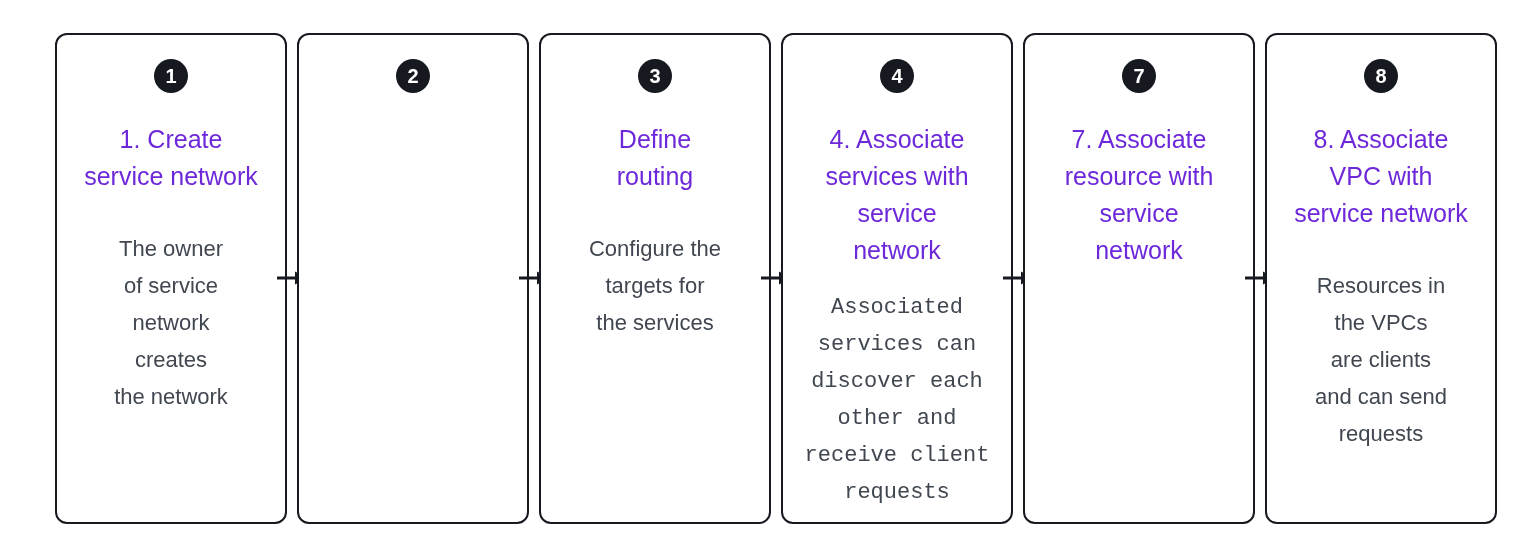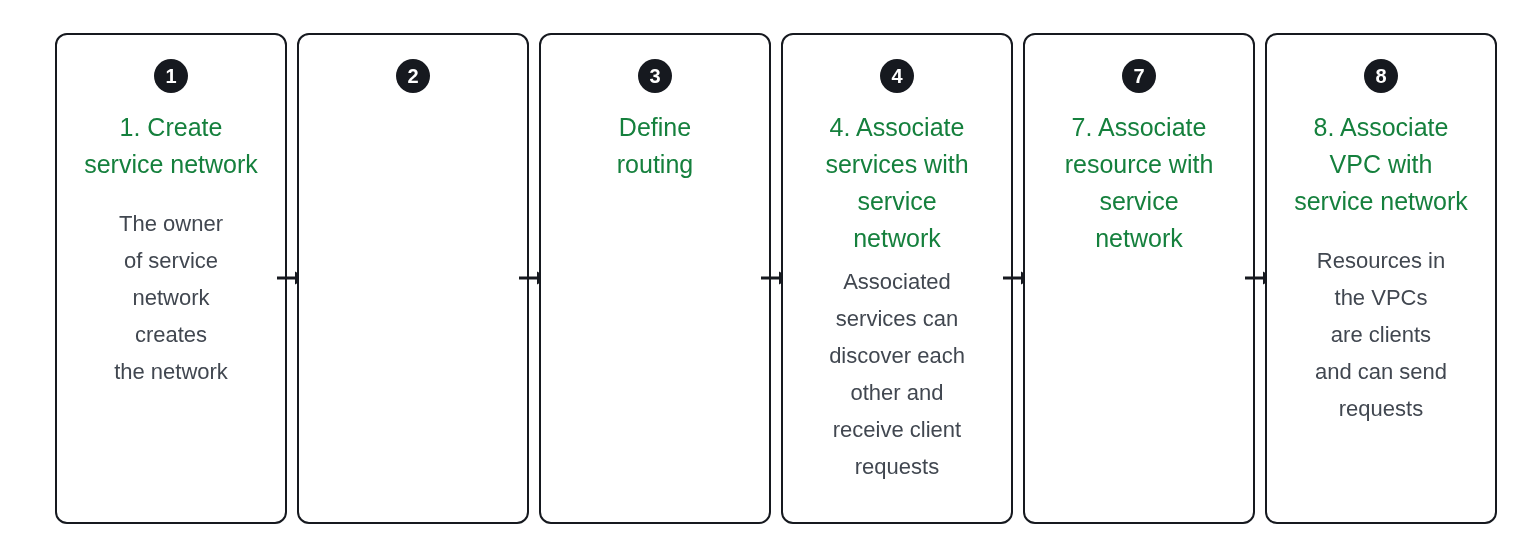--- a/index.html
+++ b/index.html
@@ -47,41 +47,41 @@
     color: #ffffff;
     font-size: 20px;
     font-weight: bold;
     line-height: 34px;
     text-align: center;
     flex: 0 0 auto;
     letter-spacing: 0;
   }
 
   .step-title {
-    margin-top: 16px;
+    margin-top: 28px;
     font-size: 25px;
     line-height: 37px;
-    color: #15803d;
+    color: #6d28d9;
     text-align: center;
     font-weight: normal;
     max-width: 210px;
   }
 
   .step-body {
-    margin-top: 22px;
+    margin-top: 35px;
     font-size: 22px;
     line-height: 37px;
     color: #414750;
     text-align: center;
     font-weight: normal;
     max-width: 206px;
   }
 
   
-  .step-card.tall-title .step-body { margin-top: 6px; }
+  .step-card.tall-title .step-body { margin-top: 20px; font-family: Liberation Mono, monospace; }
   .step-card.wide-title .step-title { max-width: 222px; }
 
   .connector {
     flex: 1 1 auto;
     height: 28px;
     position: relative;
     display: flex;
     align-items: center;
     justify-content: center;
     min-width: 10px;
@@ -116,20 +116,21 @@
   <div class="connector">
     <svg width="30" height="16" viewBox="0 0 30 16" aria-hidden="true">
       <line x1="0" y1="8" x2="20" y2="8" stroke="#16191f" stroke-width="3"></line>
       <polygon points="18,1.5 30,8 18,14.5" fill="#16191f"></polygon>
     </svg>
   </div>
 
   <div class="step-card">
     <div class="step-badge">3</div>
     <div class="step-title">Define<br>routing</div>
+    <div class="step-body">Configure the<br>targets for<br>the services</div>
   </div>
 
   <div class="connector">
     <svg width="30" height="16" viewBox="0 0 30 16" aria-hidden="true">
       <line x1="0" y1="8" x2="20" y2="8" stroke="#16191f" stroke-width="3"></line>
       <polygon points="18,1.5 30,8 18,14.5" fill="#16191f"></polygon>
     </svg>
   </div>
 
   <div class="step-card tall-title">

